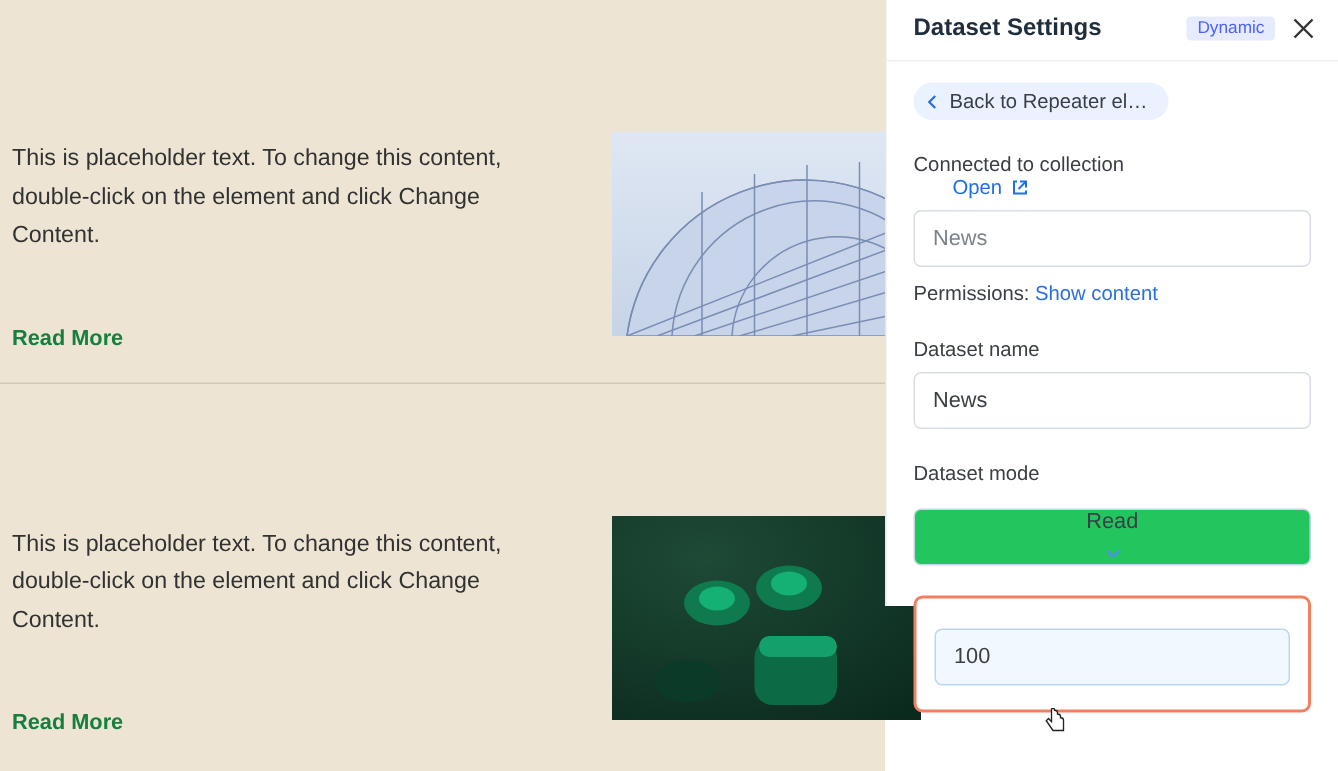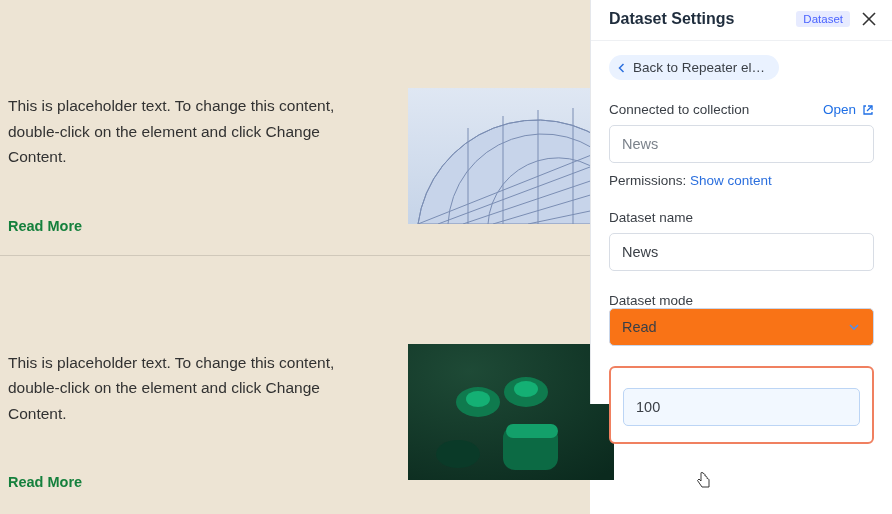--- a/index.html
+++ b/index.html
@@ -46,41 +46,41 @@
     .back-chip {
       display: inline-flex; align-items: center; gap: 6px;
       background: #eaf2ff; color: #2b6fde; font-size: 13px;
       padding: 5px 12px 5px 8px; border-radius: 14px; cursor: pointer;
       max-width: 170px; overflow: hidden;
     }
     .back-chip .label { white-space: nowrap; overflow: hidden; text-overflow: ellipsis; text-align: right; }
     .chevron-left { width: 10px; height: 10px; flex-shrink: 0; }
 
     .section { margin-top: 22px; }
-    .row { display: flex; align-items: flex-start; justify-content: space-between; }
+    .row { display: flex; align-items: flex-start; justify-content: space-between; flex-direction: column; }
     .label { font-size: 13.5px; color: #3a3f46; }
-    .open-link { display: inline-flex; align-items: center; gap: 6px; color: #1f6fe5; font-size: 13.5px; cursor: pointer; }
+    .open-link { display: inline-flex; align-items: center; gap: 6px; color: #1f6fe5; font-size: 13.5px; cursor: pointer; margin-left: 26px; }
     .ext-icon { width: 12px; height: 12px; }
 
     .field {
       margin-top: 8px; width: 100%; height: 38px; border: 1px solid #d8dde5;
       border-radius: 5px; padding: 0 12px; font-size: 14.5px; color: #3a3f46;
       display: flex; align-items: center;
     }
     .field.readonly { color: #7b828b; }
     input.field { background: #fff; outline: none; }
 
     .perm-row { margin-top: 10px; font-size: 13.5px; color: #3a3f46; }
     .perm-row .link { color: #2b6fde; cursor: pointer; }
 
     .select {
-      margin-top: 0; width: 100%; height: 38px; border: 1px solid #c9d6ea;
+      margin-top: 16px; width: 100%; height: 38px; border: 1px solid #c9d6ea;
       border-radius: 5px; padding: 0 12px; font-size: 14.5px; color: #3a3f46;
       display: flex; align-items: center; justify-content: space-between;
-      background: #f97316; cursor: pointer;
+      background: #22c55e; cursor: pointer; flex-direction: column;
     }
     .chev-down { width: 14px; height: 14px; color: #4f8fee; }
 
     .highlight-box {
       margin-top: 20px; border: 2px solid #f08060; border-radius: 6px;
       padding: 10px 12px 16px 12px; background: #fff;
     }
     .info-icon { width: 15px; height: 15px; color: #888; }
     .items-input {
       margin-top: 10px; width: 100%; height: 38px; border: 1px solid #bcd5f5;
@@ -149,21 +149,21 @@
       </svg>
     </div>
   </div>
 </div>
 
 <div class="panel">
   <div class="top-bar"></div>
   <div class="panel-header">
     <div class="panel-title">Dataset Settings</div>
     <div class="header-right">
-      <span class="badge">Dataset</span>
+      <span class="badge">Dynamic</span>
       <svg class="close-icon" viewBox="0 0 14 14">
         <line x1="1" y1="1" x2="13" y2="13" stroke="currentColor" stroke-width="1.6"></line>
         <line x1="13" y1="1" x2="1" y2="13" stroke="currentColor" stroke-width="1.6"></line>
       </svg>
     </div>
   </div>
 
   <div class="panel-body">
     <div class="back-chip">
       <svg class="chevron-left" viewBox="0 0 10 10">

